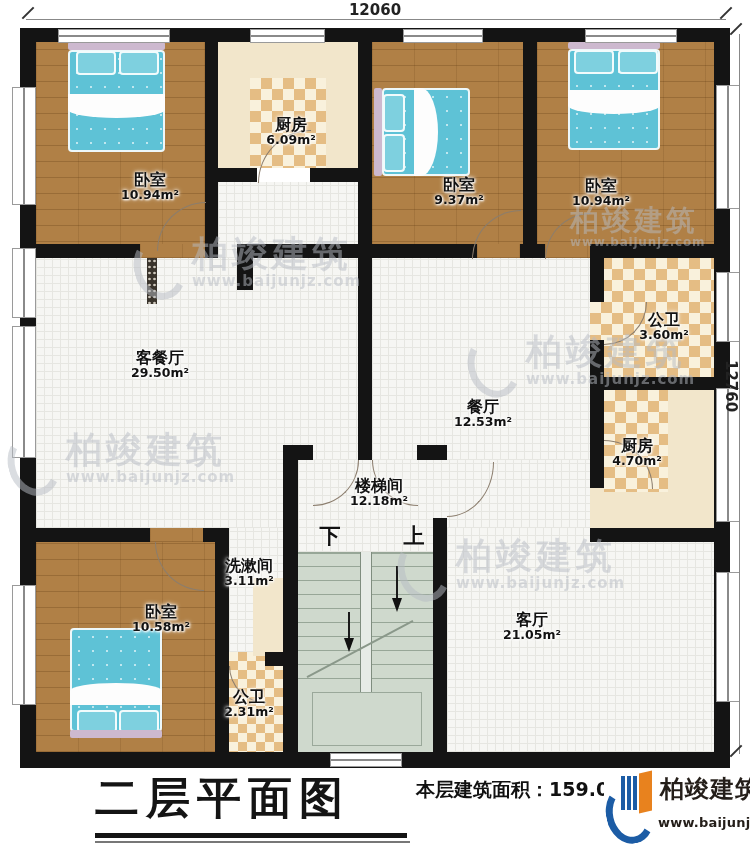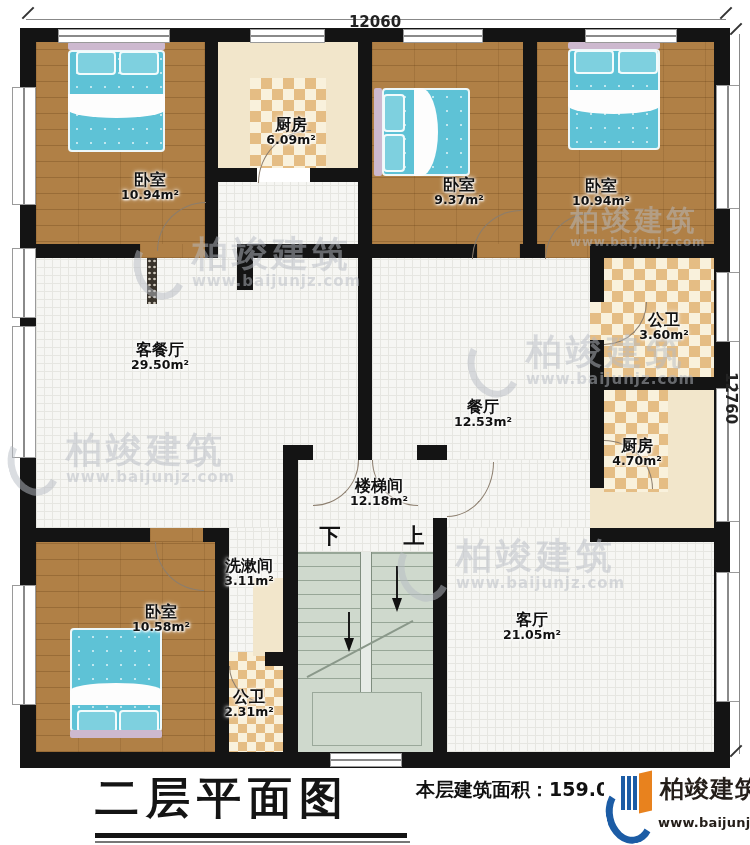--- a/index.html
+++ b/index.html
@@ -52,21 +52,21 @@
   .shower{position:absolute;background:#ececec;border:1.5px solid #999;}
   .shower::after{content:"";position:absolute;inset:28%;border:2px solid #8c8c8c;border-radius:50%;background:#f8f8f8;}
   .wmach{position:absolute;background:#fcfcfc;border:1.5px solid #8c8c8c;}
   .wmach::after{content:"";position:absolute;inset:20%;border:2px solid #9c9c9c;border-radius:50%;}
   
   .rl{position:absolute;transform:translate(-50%,-50%);display:flex;flex-direction:column;align-items:center;z-index:6;white-space:nowrap;color:#111;text-shadow:0 0 3px #fff,0 0 5px #fff,1px 1px 2px #fff;line-height:1.08;}
   .rl .nm{font-size:16px;font-weight:bold;}
   .rl .ar{font-size:12.5px;font-weight:bold;}
   .stairlabel{position:absolute;z-index:6;font-size:21px;font-weight:bold;color:#111;transform:translate(-50%,-50%);text-shadow:0 0 3px #fff;}
   
-  .dim{position:absolute;z-index:6;color:#222;font-size:15px;font-weight:bold;margin-top:12px;}
+  .dim{position:absolute;z-index:6;color:#222;font-size:15px;font-weight:bold;}
   .dimline{position:absolute;background:#888;z-index:5;}
   .tick{position:absolute;width:16px;height:2px;background:#333;transform:rotate(-45deg);z-index:6;}
   
   .wm{position:absolute;z-index:5;display:flex;align-items:flex-start;gap:6px;color:#b7bcc4;opacity:.5;}
   .wm-arc{width:38px;height:50px;border:7px solid transparent;border-left-color:currentColor;border-bottom-color:currentColor;border-radius:50%;transform:rotate(-15deg);}
   .wm-body{display:flex;flex-direction:column;}
   .wm-t{font-size:36px;font-weight:900;letter-spacing:4px;line-height:1;}
   .wm-u{font-size:15px;font-weight:700;letter-spacing:1px;}
   
   .steps{position:absolute;background-image:repeating-linear-gradient(to bottom,#97a697 0 1.5px,transparent 1.5px 14px);z-index:2;}
@@ -364,21 +364,21 @@
         <span class="ar">10.94m²</span>
       </div>
   <div class="rl" style="left:664px;top:326px">
         <span class="nm">公卫</span>
         <span class="ar">3.60m²</span>
       </div>
   <div class="rl" style="left:637px;top:452px">
         <span class="nm">厨房</span>
         <span class="ar">4.70m²</span>
       </div>
-  <div class="rl" style="left:160px;top:356px">
+  <div class="rl" style="left:160px;top:364px">
         <span class="nm">客餐厅</span>
         <span class="ar">29.50m²</span>
       </div>
   <div class="rl" style="left:483px;top:413px">
         <span class="nm">餐厅</span>
         <span class="ar">12.53m²</span>
       </div>
   <div class="rl" style="left:379px;top:492px">
         <span class="nm">楼梯间</span>
         <span class="ar">12.18m²</span>

